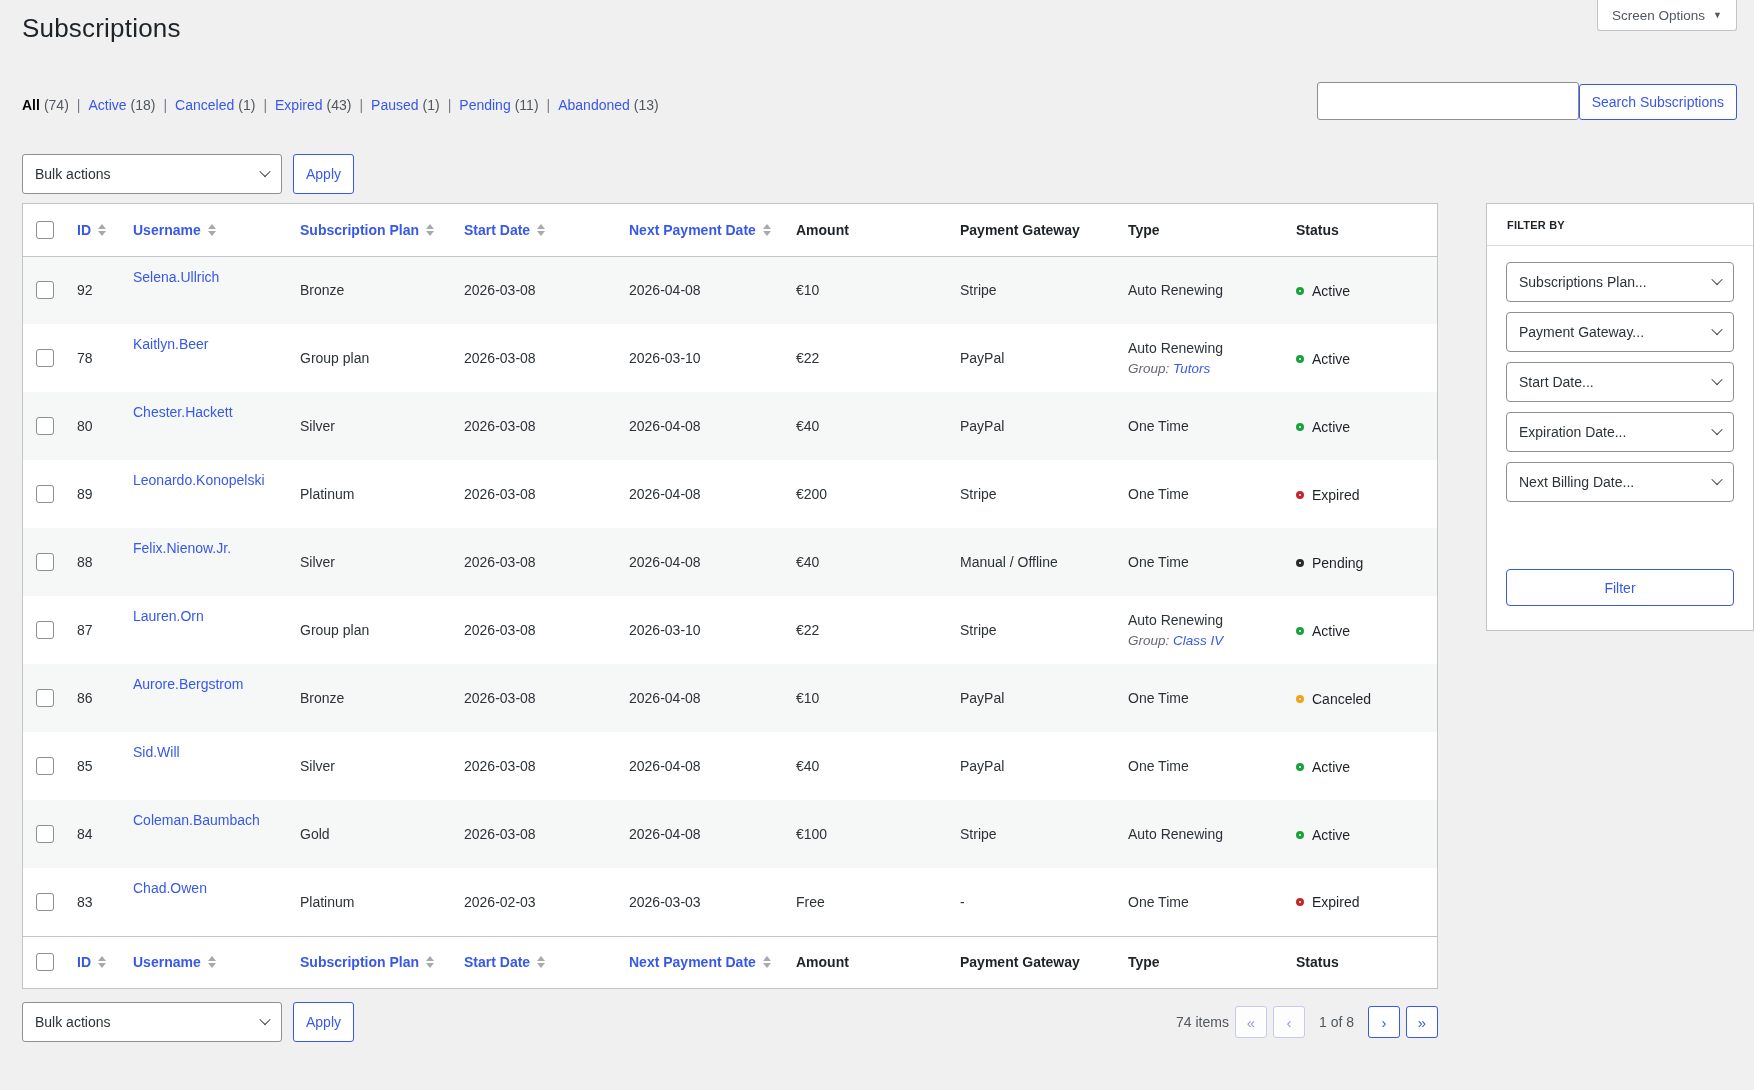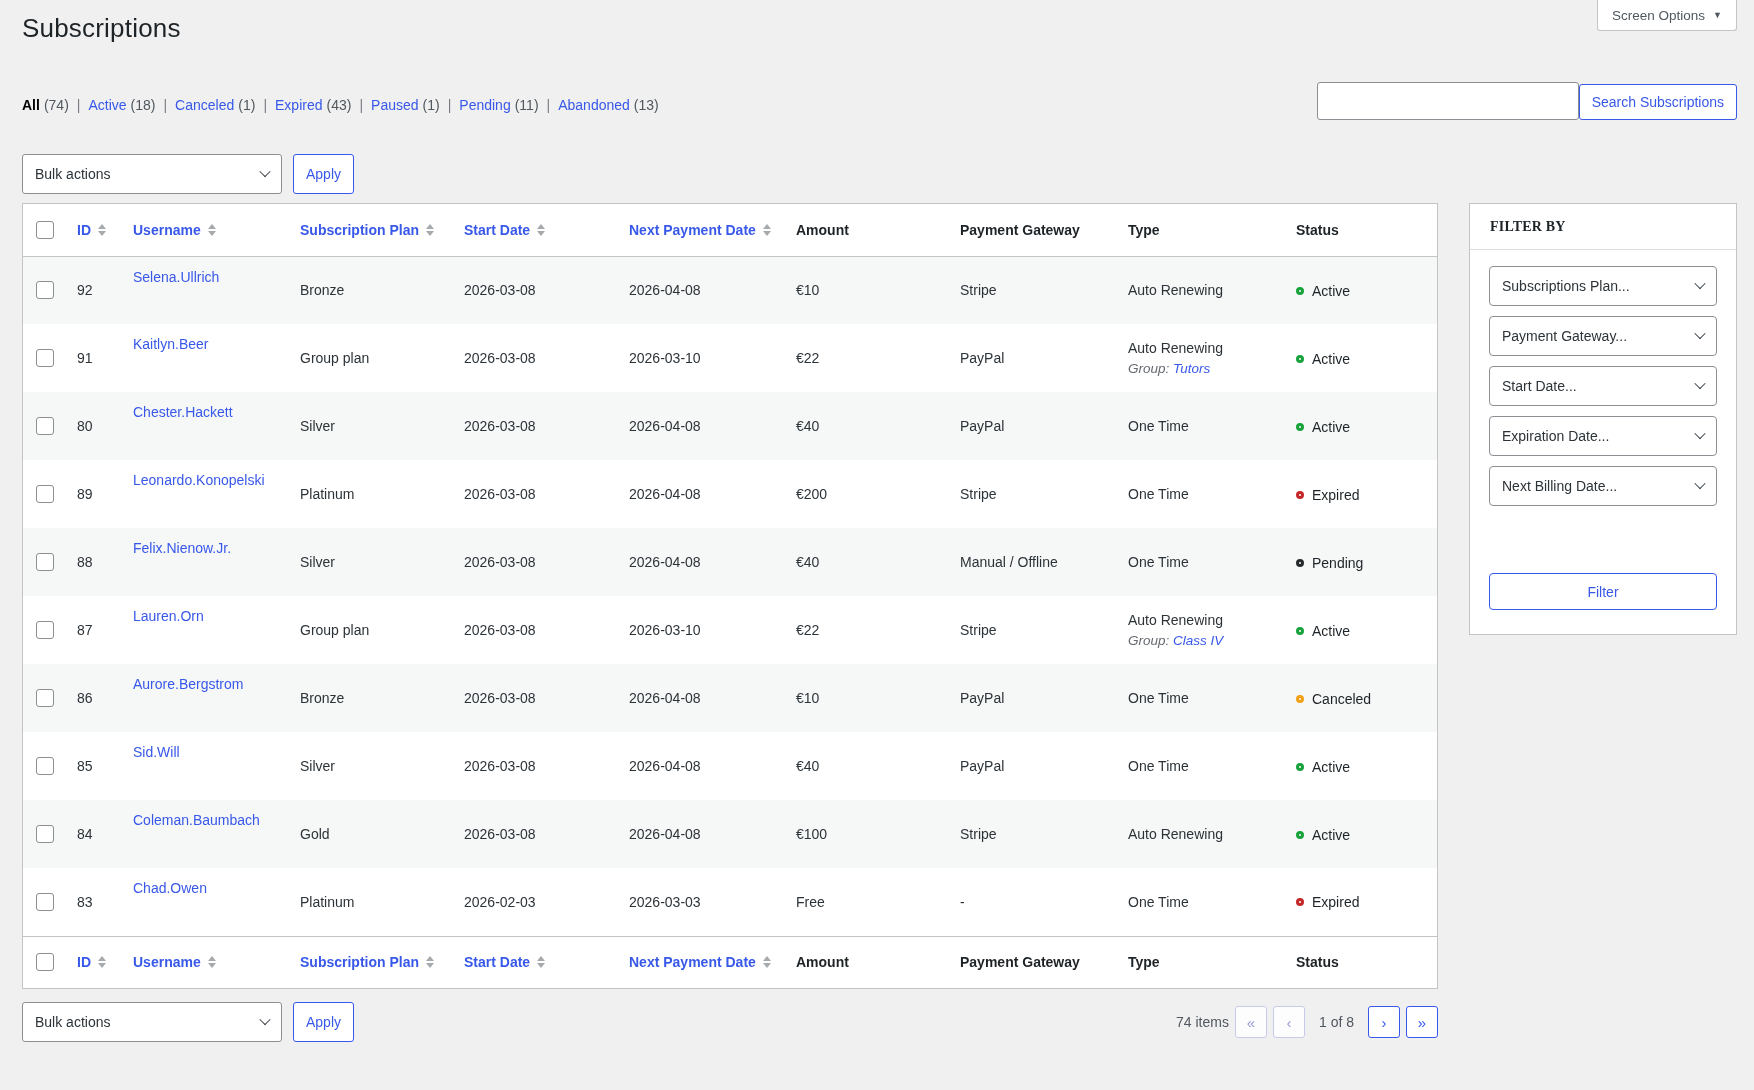--- a/index.html
+++ b/index.html
@@ -65,21 +65,21 @@
     padding:0 12px; cursor:pointer; color:#2c3338; font-size:14px;
   }
   .fake-select.bulk { width:260px; }
   .chev {
     width:8px; height:8px; border-right:1.8px solid #3c434a; border-bottom:1.8px solid #3c434a;
     transform:rotate(45deg) translate(-1px,-1px); margin-top:-3px; flex:none;
   }
   .apply-btn { height:40px; }
 
   
-  .main-row { display:flex; align-items:flex-start; margin:9px 17px 0 22px; gap:31px; }
+  .main-row { display:flex; align-items:flex-start; margin:9px 17px 0 22px; gap:48px; }
 
   
   .list-card { width:1416px; background:#fff; border:1px solid #c3c4c7; flex:none; }
   table.list { width:100%; border-collapse:collapse; table-layout:fixed; }
   col.c-cb{width:46px} col.c-id{width:56px} col.c-username{width:167px}
   col.c-plan{width:164px} col.c-start{width:165px} col.c-next{width:167px}
   col.c-amount{width:164px} col.c-gateway{width:168px} col.c-type{width:168px}
   col.c-status{width:149px}
   tr.list-head-row { height:52px; background:#fff; }
   thead tr.list-head-row { border-bottom:1px solid #c3c4c7; }
@@ -107,22 +107,22 @@
   .group-line { margin-top:5px; font-style:italic; font-size:13.5px; }
   .group-line .glabel { color:#646970; }
   .group-line a { color:#3858e9; text-decoration:none; cursor:pointer; font-style:italic; }
   .status-wrap { display:inline-flex; align-items:center; gap:8px; }
   .ring { width:8px; height:8px; border-radius:50%; border:3px solid #888; flex:none; background:transparent; }
   .status-label { color:#1d2327; }
 
   
   .filter-card { width:268px; background:#fff; border:1px solid #c3c4c7; flex:none; }
   .filter-card .fc-head {
-    padding:15px 20px 14px; font-size:14px; font-weight:700; color:#1d2327;
-    letter-spacing:.2px; border-bottom:1px solid #dcdcde;font-family:Liberation Serif, serif;
+    padding:15px 20px 14px; font-size:11px; font-weight:700; color:#1d2327;
+    letter-spacing:.2px; border-bottom:1px solid #dcdcde;
   }
   .filter-card .fc-body { padding:16px 19px 24px; }
   .filter-card .fake-select { width:100%; height:40px; margin-bottom:10px; border-radius:4px; }
   .filter-card .filter-btn { width:100%; margin-top:57px; height:37px; border-radius:4px; }
 
   
   .bottom-bar {
     margin:13px 17px 0 22px; width:1416px;
     display:flex; align-items:center; justify-content:space-between;
   }
@@ -286,21 +286,21 @@
               </td>
               <td class="cell-status"><span class="status-wrap">
                   <span class="ring" style="border-color: rgb(24, 162, 60);"></span>
                   <span class="status-label">Active</span>
                 </span></td>
             </tr>
             <tr class="row">
               <td class="cell-cb">
                 <div class="checkbox"></div>
               </td>
-              <td class="cell-id">91</td>
+              <td class="cell-id">78</td>
               <td class="cell-username"><a class="ulink">Kaitlyn.Beer</a></td>
               <td class="cell-plan">Group plan</td>
               <td class="cell-start">2026-03-08</td>
               <td class="cell-next">2026-03-10</td>
               <td class="cell-amount">€22</td>
               <td class="cell-gateway">PayPal</td>
               <td class="cell-type">
                 <div class="type-line1">Auto Renewing</div>
                 <div class="group-line"><span class="glabel">Group: </span><a>Tutors</a></div>
               </td>

